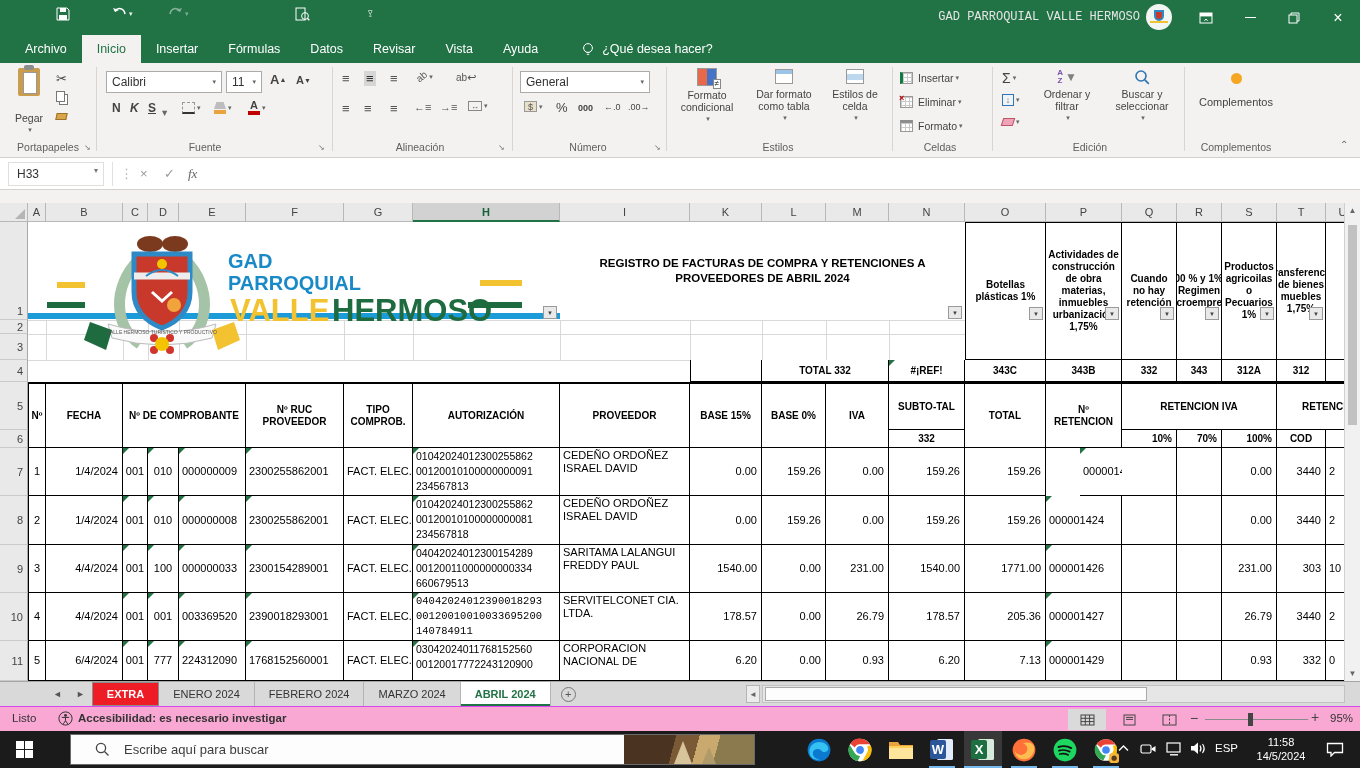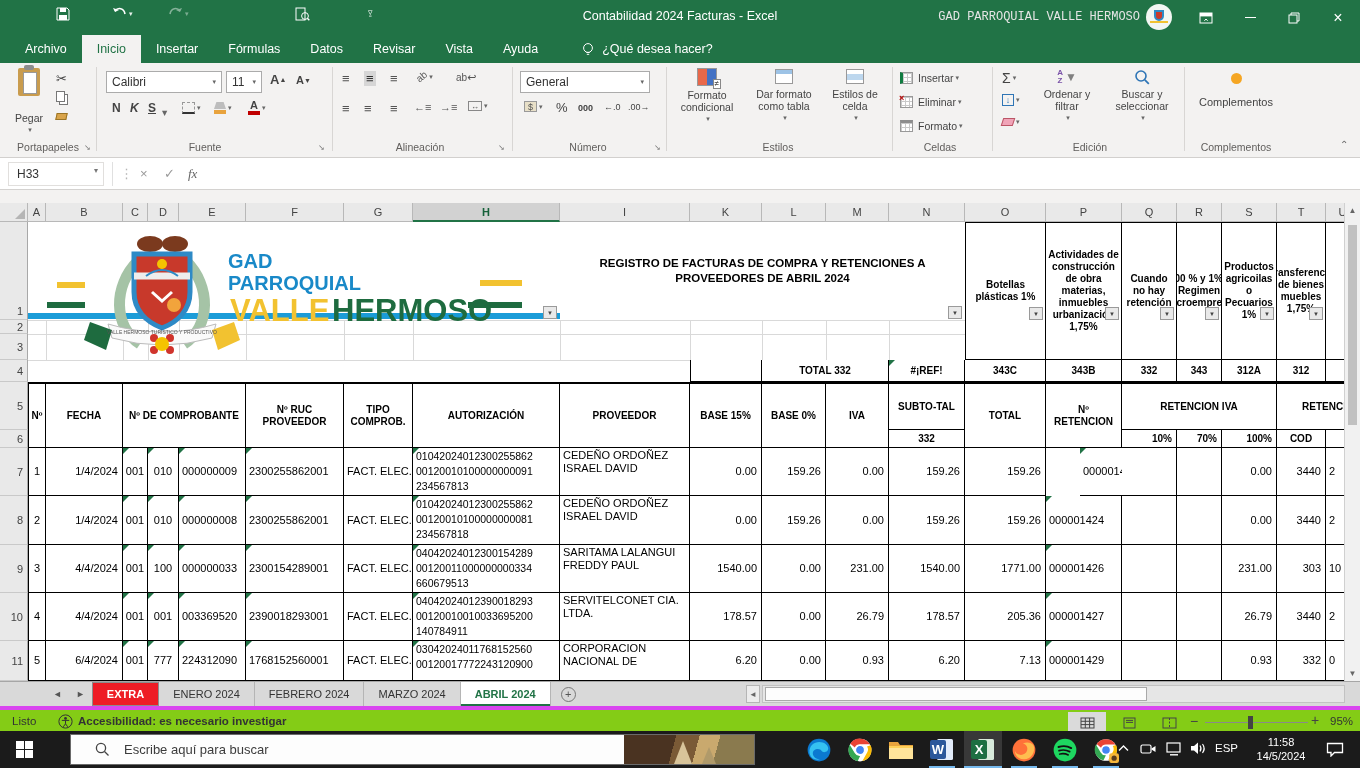--- a/index.html
+++ b/index.html
@@ -65,21 +65,21 @@
   .tnav{display:flex;align-items:center;padding:0 7px;color:#555;font-size:9px;}
   .stab{display:flex;align-items:center;padding:0 14px;font-size:11px;color:#333;border-right:1px solid #b5b5b5;}
   .stab.red{background:#ee1c25;color:#fff;font-weight:bold;border:1px solid #8d8d8d;}
   .stab.active{background:#fff;color:#217346;font-weight:bold;box-shadow:inset 0 -2px 0 #217346;border-right:1px solid #b5b5b5;}
   #newsheet{display:flex;align-items:center;margin-left:10px;}
   #newsheet i{width:15px;height:15px;border:1px solid #777;border-radius:50%;color:#555;font-style:normal;font-size:11px;line-height:13px;text-align:center;}
   #hscroll-arrow{position:absolute;left:746px;top:3px;width:14px;height:18px;background:#ececec;border:1px solid #b5b5b5;color:#666;font-size:8px;display:flex;align-items:center;justify-content:center;}
   #hscroll-track{position:absolute;left:762px;top:3px;width:583px;height:18px;background:#e6e6e6;border:1px solid #c2c2c2;}
   #hscroll-thumb{position:absolute;left:2px;top:1px;width:382px;height:14px;background:#fdfdfd;border:1px solid #a9a9a9;}
   
-  #statusbar{position:absolute;left:0;top:706px;width:1360px;height:25px;background:#84cc16;border-top:4px solid #d946ef;font-size:11.5px;color:#333;}
+  #statusbar{position:absolute;left:0;top:706px;width:1360px;height:25px;background:#f9a8d4;border-top:1px solid #d946ef;font-size:11.5px;color:#333;}
   .sbitem{position:absolute;top:5px;}
   #viewbox-normal{position:absolute;left:1068px;top:2px;width:38px;height:21px;background:#dadada;display:flex;align-items:center;justify-content:center;}
   .viewbox{position:absolute;top:2px;width:38px;height:21px;display:flex;align-items:center;justify-content:center;}
   #zoomtrack{position:absolute;left:1205px;top:12px;width:103px;height:1px;background:#8a8a8a;}
   #zoomthumb{position:absolute;left:1248px;top:6px;width:5px;height:13px;background:#444;}
   
   #taskbar{position:absolute;left:0;top:731px;width:1360px;height:37px;background:#1b1b1b;}
   #tb-search{position:absolute;left:70px;top:3px;width:685px;height:31px;background:#fdfdfd;border:1px solid #6a6a6a;display:flex;align-items:center;}
   #tb-search-text{font-size:13px;color:#3c3c3c;margin-left:14px;}
   #tb-image{position:absolute;right:0;top:0;width:130px;height:29px;background:linear-gradient(105deg,#4a3321 0 38%,#7a5a36 38% 55%,#c9a96e 55% 70%,#8a7a4e 70%);overflow:hidden;}
@@ -119,21 +119,20 @@
         <span class="dd">▾</span>
     </span>
     <span class="qat-ic" style="left:295px;">
       <svg width="15" height="15" viewBox="0 0 15 15">
           <rect x="1" y="1" width="9" height="12" fill="none" stroke="#fff"></rect>
           <circle cx="10" cy="9" r="3.4" fill="none" stroke="#fff"></circle>
           <path d="M12.3 11.3 l2 2" stroke="#fff" stroke-width="1.4"></path>
         </svg>
     </span>
     <span class="qat-ic" style="left:368px;font-size:9px;">▿̱</span>
-    <div id="title-text">Contabilidad 2024 Facturas  -  Excel</div>
     <div id="account-name">GAD PARROQUIAL VALLE HERMOSO</div>
     <div class="abs" style="right:188px;top:4px;width:26px;height:26px;border-radius:50%;background:#f2f6f2;overflow:hidden;">
       <div class="abs" style="left:8px;top:6px;width:10px;height:11px;background:#c8392b;border:2px solid #2e8ac6;border-radius:0 0 6px 6px;"></div>
       <div class="abs" style="left:4px;top:17px;width:18px;height:2px;background:#f2c230;"></div>
     </div>
     <span class="winbtn" style="right:132px;">
       <svg width="14" height="12" viewBox="0 0 14 12">
           <rect x="1" y="1" width="12" height="10" fill="none" stroke="#fff"></rect>
           <rect x="1" y="1" width="12" height="3.4" fill="#fff"></rect>
           <path d="M5.4 8.8 7 7l1.6 1.8" fill="none" stroke="#fff"></path>
@@ -518,21 +517,21 @@
         <div class="c bd rt" style="left: 1222px; top: 545px; width: 55px; height: 48px;">231.00</div>
         <div class="c bd rt" style="left: 1277px; top: 545px; width: 49px; height: 48px;">303</div>
         <div class="c bd lf" style="left: 1326px; top: 545px; width: 34px; height: 48px;">10</div>
         <div class="c bd ctr bl" style="left: 28px; top: 593px; width: 18px; height: 48px;">4</div>
         <div class="c bd rt" style="left: 46px; top: 593px; width: 77px; height: 48px;">4/4/2024</div>
         <div class="c bd ctr" style="left: 123px; top: 593px; width: 25px; height: 48px;">001<i class="tri"></i></div>
         <div class="c bd ctr" style="left: 148px; top: 593px; width: 31px; height: 48px;">001<i class="tri"></i></div>
         <div class="c bd lf" style="left: 179px; top: 593px; width: 67px; height: 48px;">003369520<i class="tri"></i></div>
         <div class="c bd lf" style="left: 246px; top: 593px; width: 98px; height: 48px;">2390018293001<i class="tri"></i></div>
         <div class="c bd lf" style="left: 344px; top: 593px; width: 69px; height: 48px;">FACT. ELEC.</div>
-        <div class="c bd lf tp f105" style="left: 413px; top: 593px; width: 147px; height: 48px;">04042024012390018293
+        <div class="c bd lf tp f105" style="left: 413px; top: 593px; width: 147px; height: 48px; font-family: Liberation Mono, monospace;">04042024012390018293
 00120010010033695200
 140784911<i class="tri"></i></div>
         <div class="c bd lf tp" style="left: 560px; top: 593px; width: 130px; height: 48px;">SERVITELCONET CIA.
 LTDA.</div>
         <div class="c bd rt" style="left: 690px; top: 593px; width: 72px; height: 48px;">178.57</div>
         <div class="c bd rt" style="left: 762px; top: 593px; width: 64px; height: 48px;">0.00</div>
         <div class="c bd rt" style="left: 826px; top: 593px; width: 63px; height: 48px;">26.79</div>
         <div class="c bd rt" style="left: 889px; top: 593px; width: 76px; height: 48px;">178.57</div>
         <div class="c bd rt" style="left: 965px; top: 593px; width: 81px; height: 48px;">205.36</div>
         <div class="c bd lf" style="left: 1046px; top: 593px; width: 76px; height: 48px;">000001427<i class="tri"></i></div>

